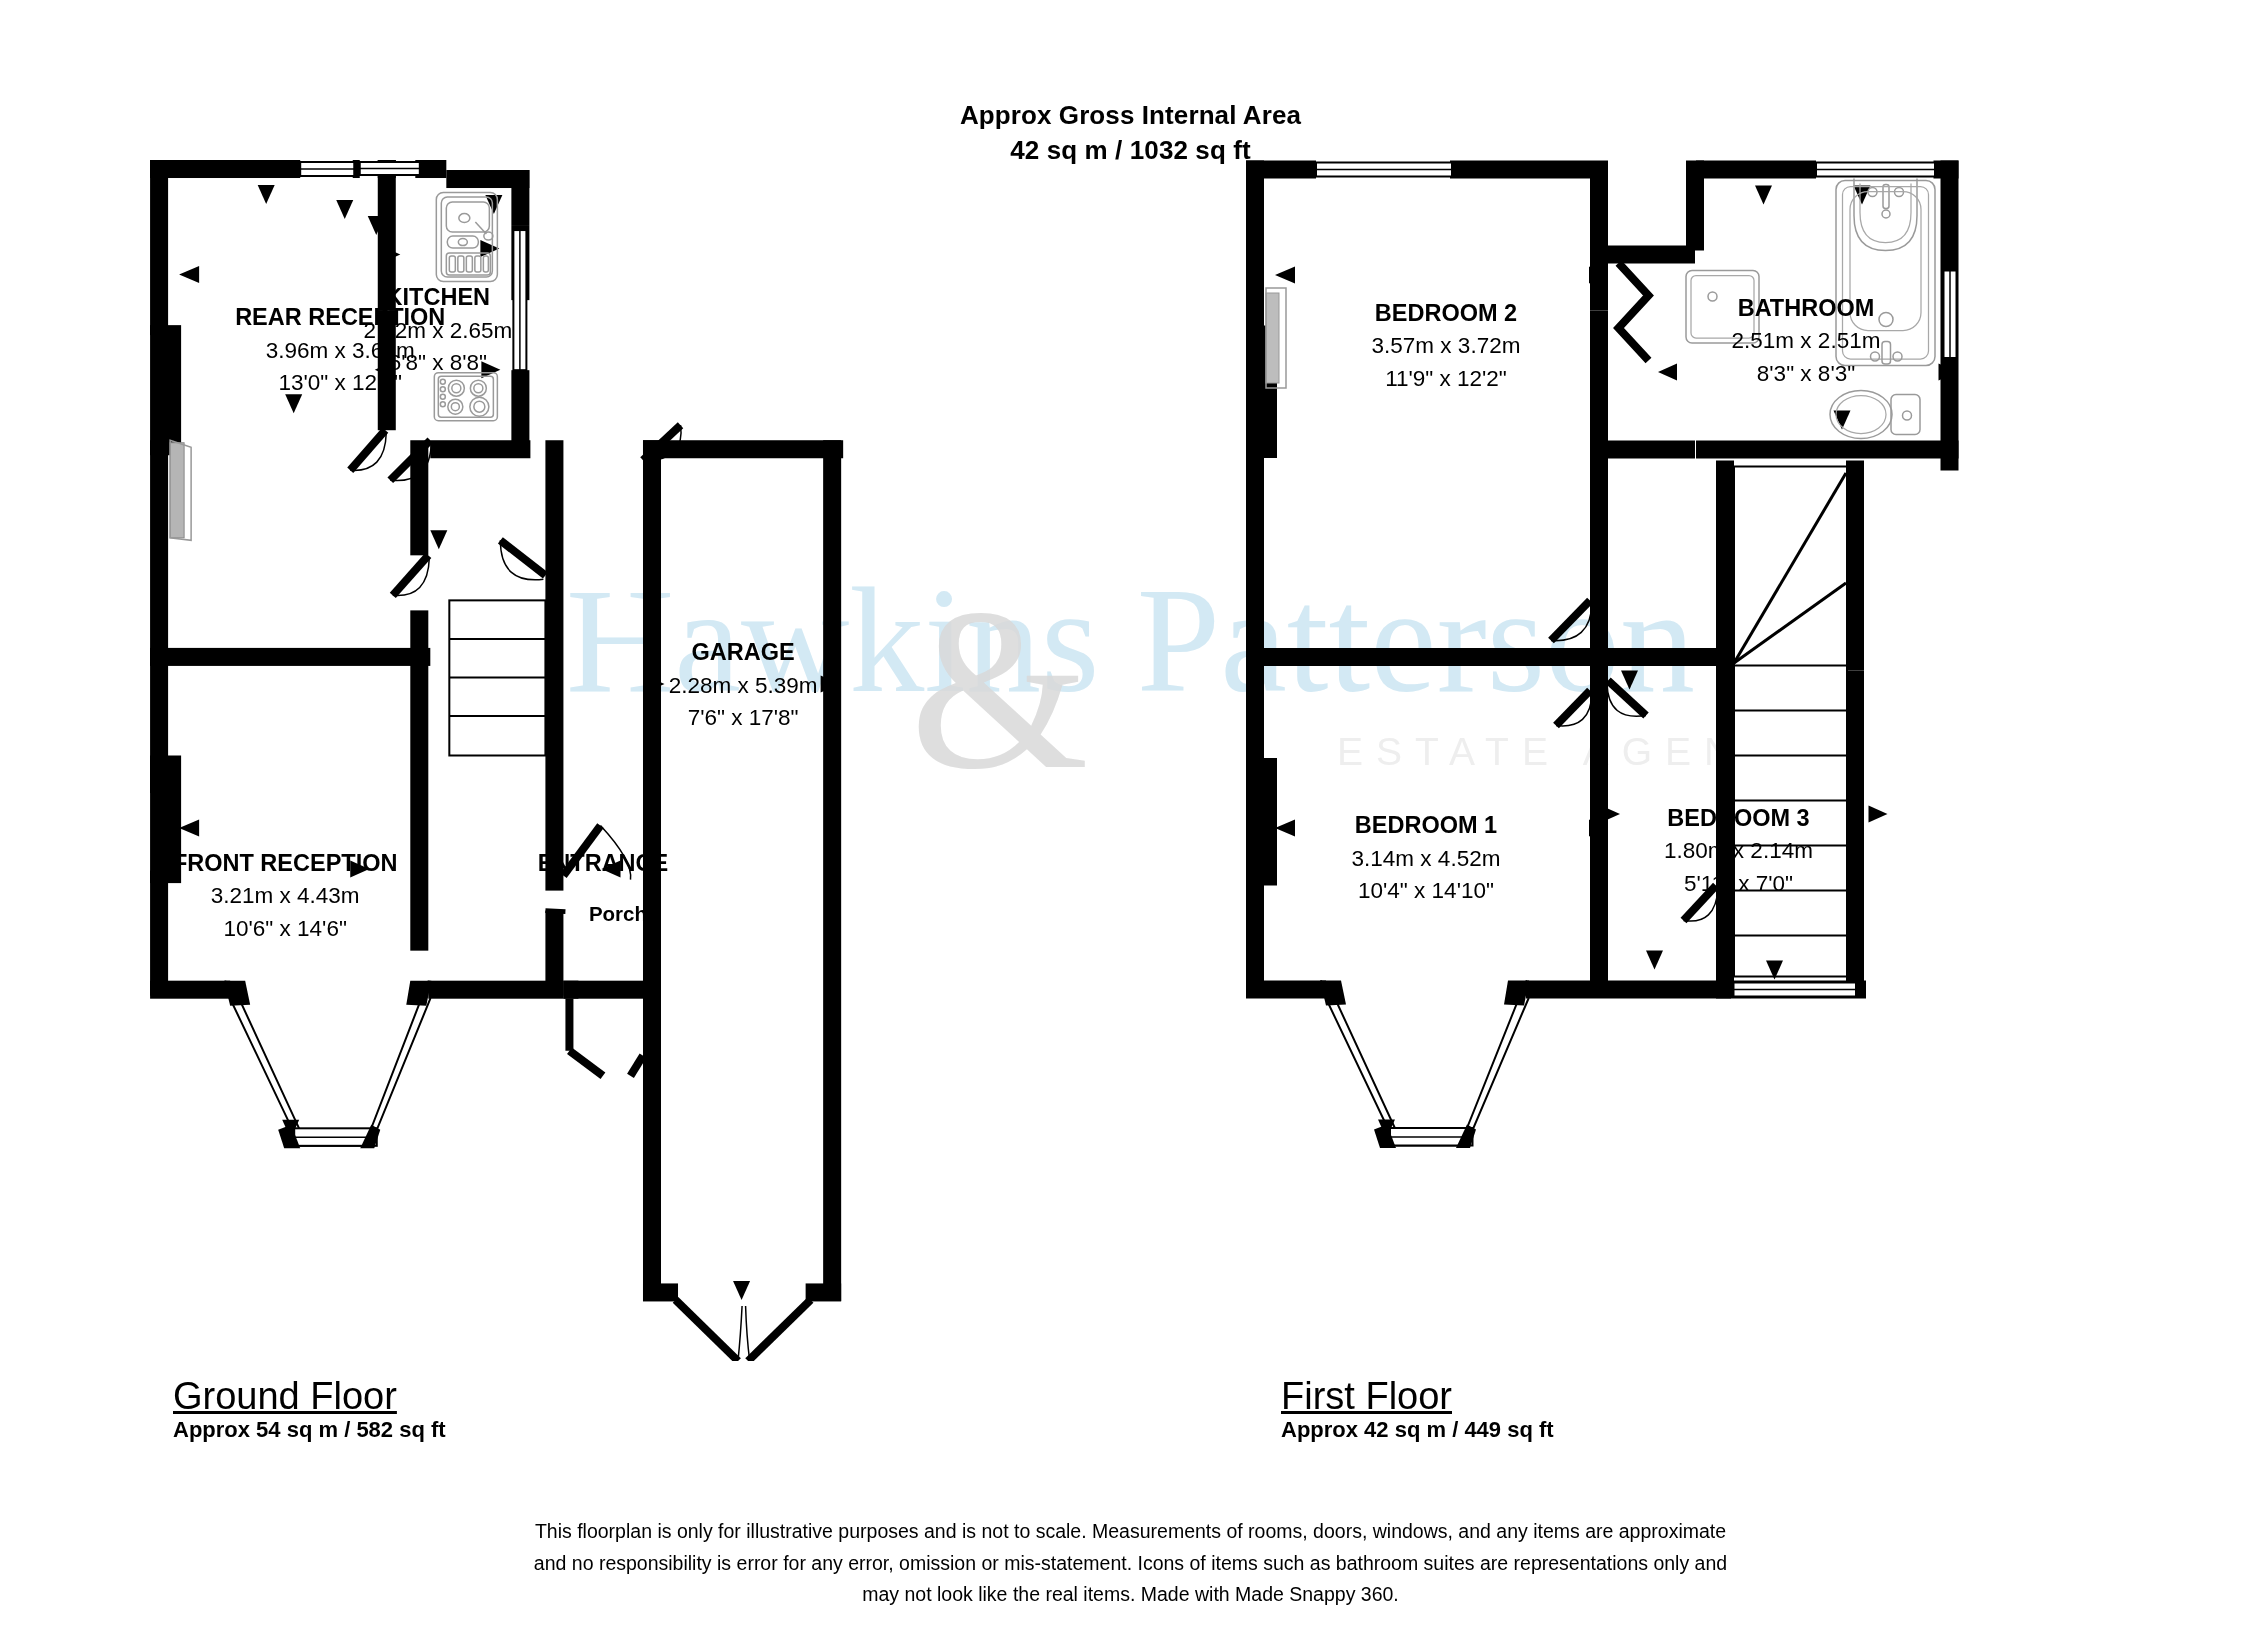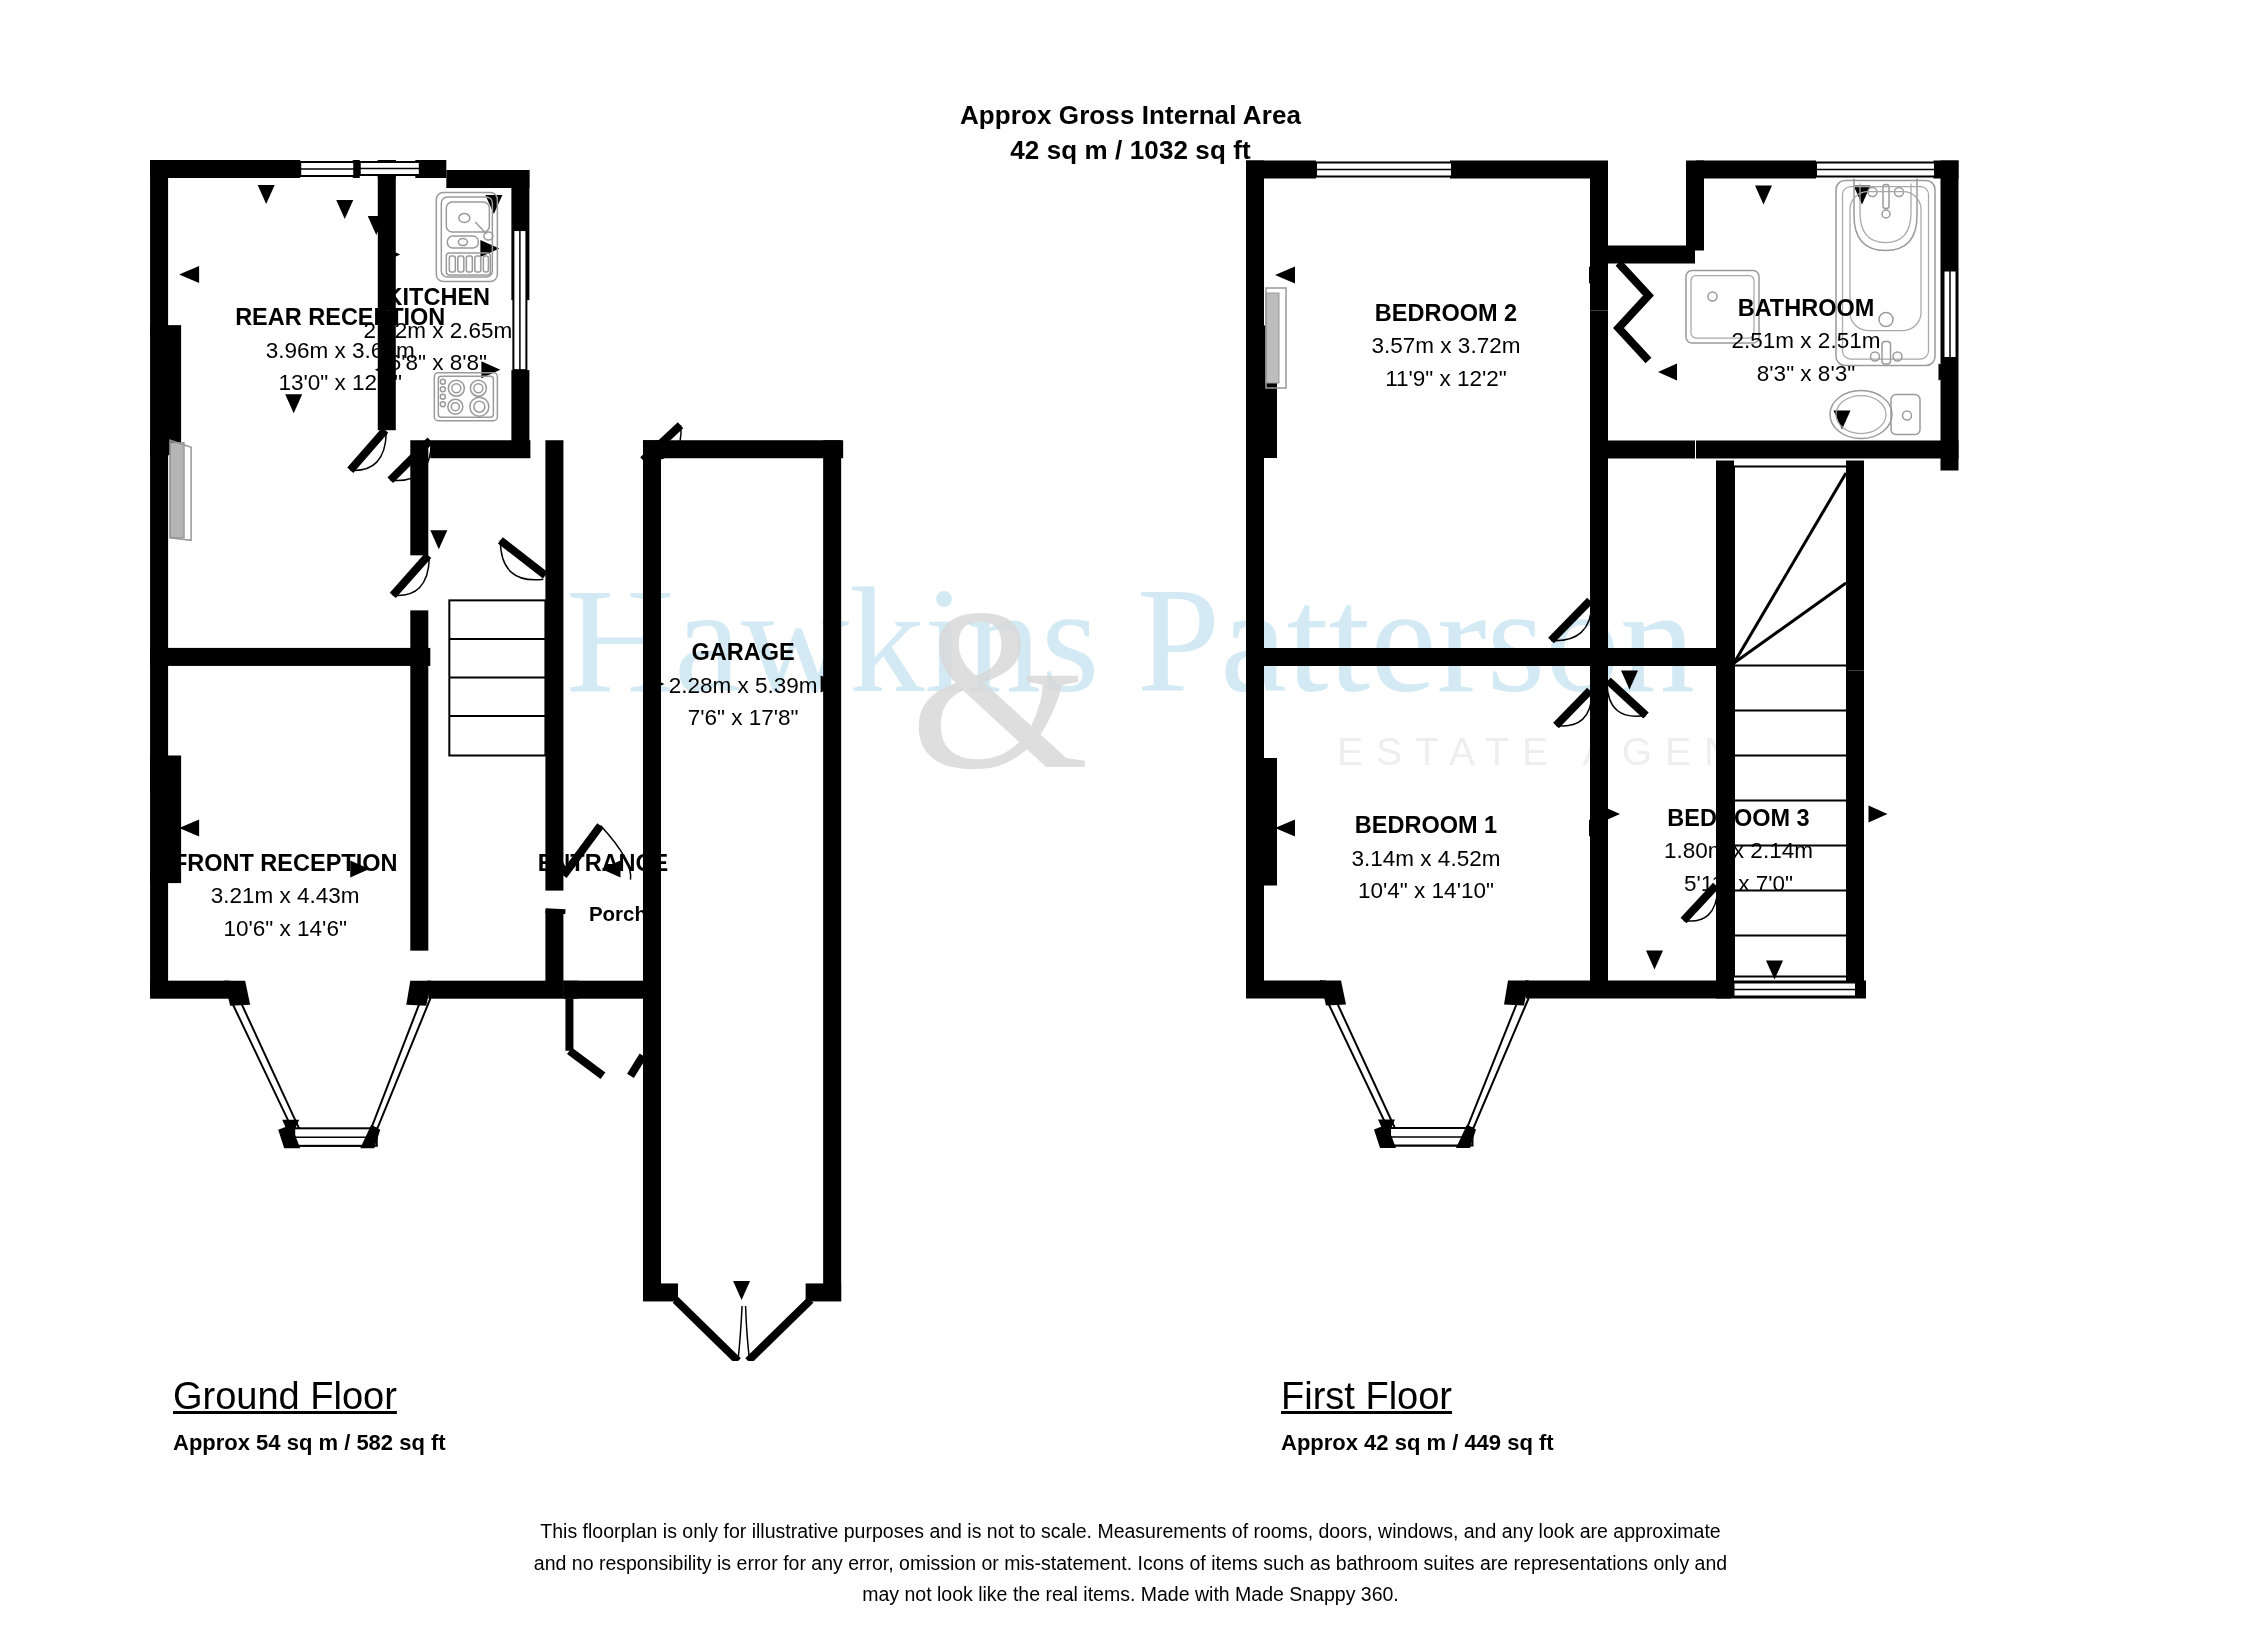--- a/index.html
+++ b/index.html
@@ -51,21 +51,21 @@
   }
 
   
   .plan{position:absolute;}
   #ground-plan{left:150px;top:160px;}
   #first-plan{left:1246px;top:160px;}
 
   
   .floorcap{position:absolute;}
   .floorcap .title{font-size:38px;line-height:1.1;font-weight:normal;text-decoration:underline;}
-  .floorcap .area{font-size:22px;line-height:1.1;font-weight:bold;margin-top:13px;}
+  .floorcap .area{font-size:22px;line-height:1.1;font-weight:bold;}
   #cap-ground{left:173px;top:1376px;}
   #cap-first{left:1281px;top:1376px;}
 
   
   .disclaimer{
     position:absolute;left:330px;top:1516px;width:1601px;
     text-align:center;font-size:19.5px;line-height:1.62;
   }
 
   
@@ -495,19 +495,19 @@
     <div class="title">Ground Floor</div>
     <div class="area">Approx 54 sq m / 582 sq ft</div>
   </div>
 
   <div class="floorcap" id="cap-first">
     <div class="title">First Floor</div>
     <div class="area">Approx 42 sq m / 449 sq ft</div>
   </div>
 
   <div class="disclaimer">
-    <div>This floorplan is only for illustrative purposes and is not to scale. Measurements of rooms, doors, windows, and any look are approximate</div>
+    <div>This floorplan is only for illustrative purposes and is not to scale. Measurements of rooms, doors, windows, and any items are approximate</div>
     <div>and no responsibility is error for any error, omission or mis-statement. Icons of items such as bathroom suites are representations only and</div>
     <div>may not look like the real items. Made with Made Snappy 360.</div>
   </div>
 
 </div>
 
 
 </body></html>

